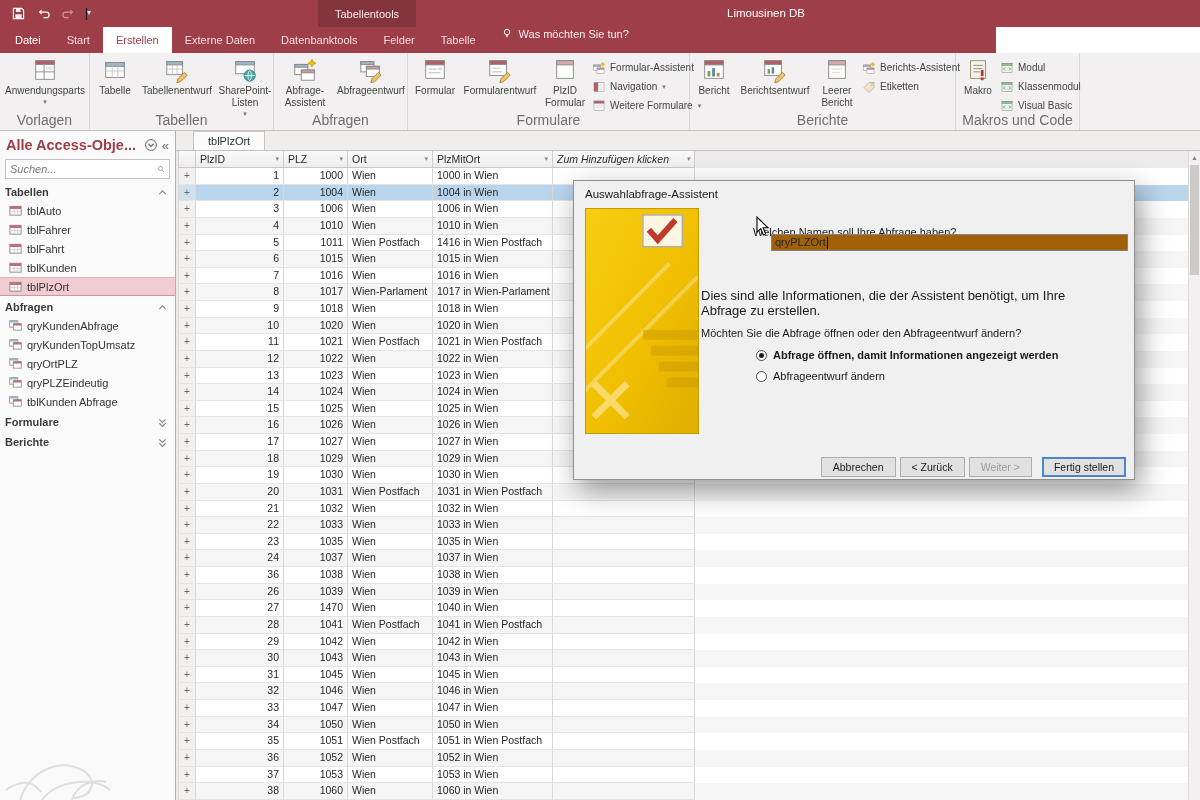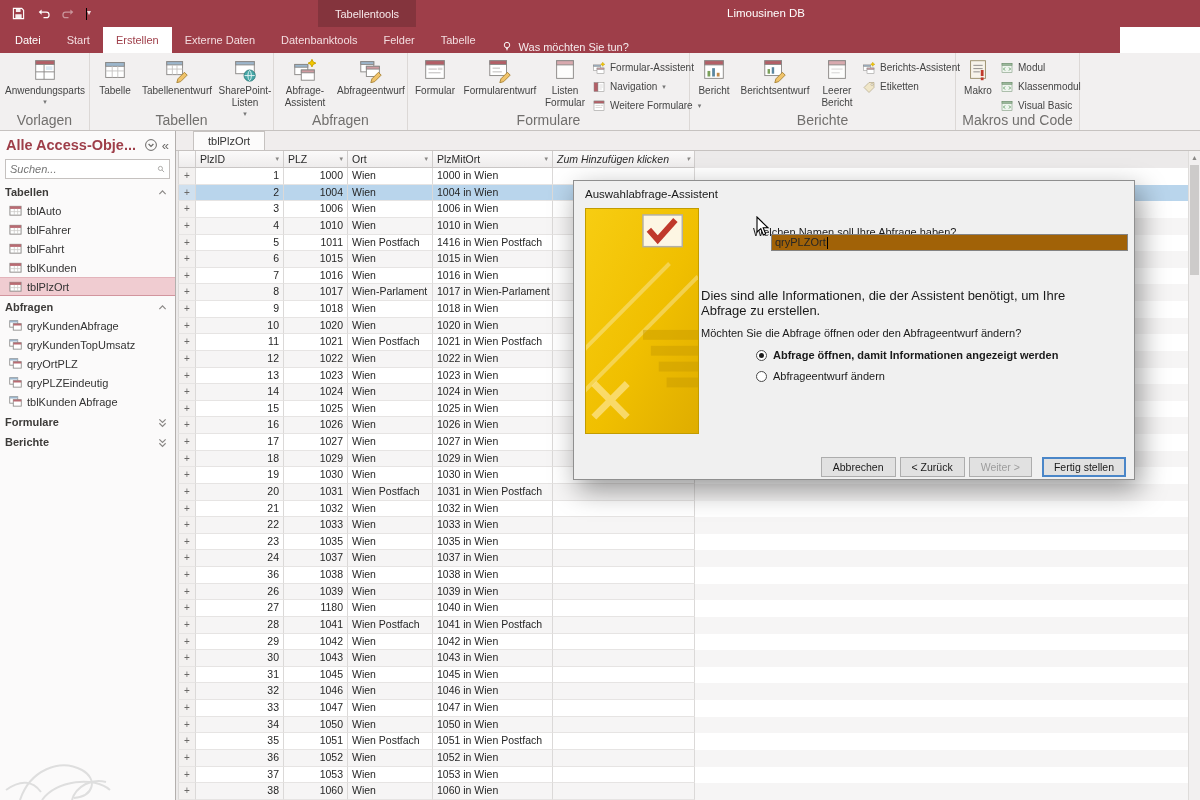--- a/index.html
+++ b/index.html
@@ -11,21 +11,21 @@
   
   .titlebar{position:absolute;left:0;top:0;width:1200px;height:27px;background:#9e3e49;color:#fff;display:flex;align-items:center}
   .qat{display:flex;align-items:center;gap:9px;padding-left:10px}
   .qat .qbtn{display:flex;align-items:center;justify-content:center;width:16px;height:16px}
   .qat .dim{opacity:.45}
   .qat .caret{font-size:8px;color:#f4dfe2}
   .ctx-header{position:absolute;left:318px;top:0;width:98px;height:27px;background:rgba(0,0,0,.16);display:flex;align-items:center;justify-content:center;font-size:11px;color:#f6e8ea}
   .app-title{position:absolute;left:700px;top:0;width:132px;height:27px;line-height:27px;text-align:center;font-size:11.5px;color:#fff}
 
   
-  .tabrow{position:absolute;left:0;top:27px;width:1120px;height:26px;background:#9e3e49;display:flex;align-items:flex-end}
+  .tabrow{position:absolute;left:0;top:27px;width:996px;height:26px;background:#9e3e49;display:flex;align-items:flex-start}
   .tab{padding:0 13px;line-height:26px;color:#f3dde0;white-space:nowrap}
   .tab.file{color:#fff;padding-left:15px}
   .tab.active{background:#fff;color:#9e3e49}
   .tellme{display:flex;align-items:center;gap:6px;margin-left:12px;color:#f6ecee;white-space:nowrap}
 
   
   .ribbon{position:absolute;left:0;top:53px;width:1200px;height:78px;background:#f2f0f0;border-bottom:1px solid #c6c2c0;display:flex}
   .rgroup{position:relative;height:77px;border-right:1px solid #dcd8d6;padding:2px 3px 14px 3px;flex:none}
   .rbtns{display:flex;align-items:flex-start;height:61px}
   .bigbtn{display:flex;flex-direction:column;align-items:center;padding-top:2px;flex:none}
@@ -330,21 +330,21 @@
       <div class="bigbtn" style="width:82px">
         <svg>
             <use href="#i-fdesign"></use>
           </svg>
         <span class="blabel">Formularentwurf</span>
       </div>
       <div class="bigbtn" style="width:48px">
         <svg>
             <use href="#i-fblank"></use>
           </svg>
-        <span class="blabel">Listen Formular</span>
+        <span class="blabel">PlzID Formular</span>
       </div>
       <div class="smallstack" style="width:103px">
         <div class="smallbtn">
           <svg>
               <use href="#i-qwiz"></use>
             </svg>
           <span>Formular-Assistent</span>
         </div>
         <div class="smallbtn">
           <svg>
@@ -794,21 +794,21 @@
         <div class="cell csel">+</div>
         <div class="cell cid">26</div>
         <div class="cell cplz">1039</div>
         <div class="cell cort">Wien</div>
         <div class="cell cmit">1039 in Wien</div>
         <div class="cell cadd"></div>
       </div>
       <div class="trow">
         <div class="cell csel">+</div>
         <div class="cell cid">27</div>
-        <div class="cell cplz">1180</div>
+        <div class="cell cplz">1470</div>
         <div class="cell cort">Wien</div>
         <div class="cell cmit">1040 in Wien</div>
         <div class="cell cadd"></div>
       </div>
       <div class="trow alt">
         <div class="cell csel">+</div>
         <div class="cell cid">28</div>
         <div class="cell cplz">1041</div>
         <div class="cell cort">Wien Postfach</div>
         <div class="cell cmit">1041 in Wien Postfach</div>

